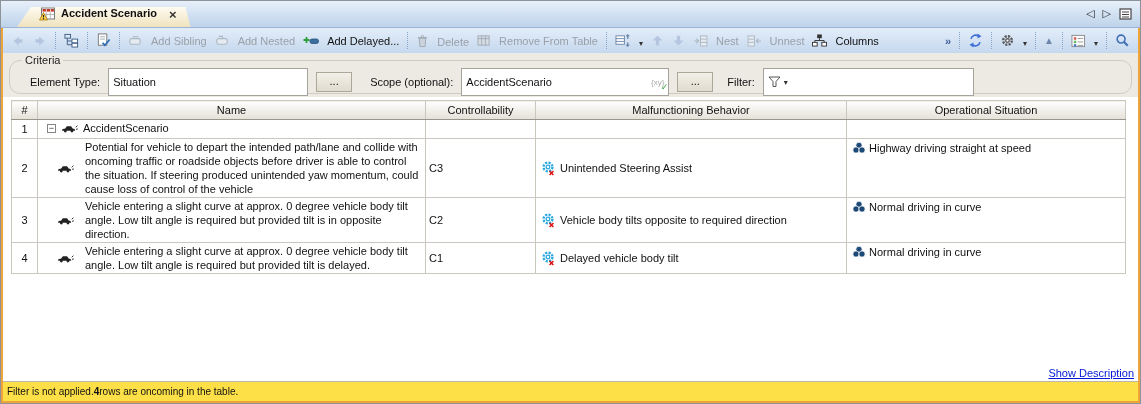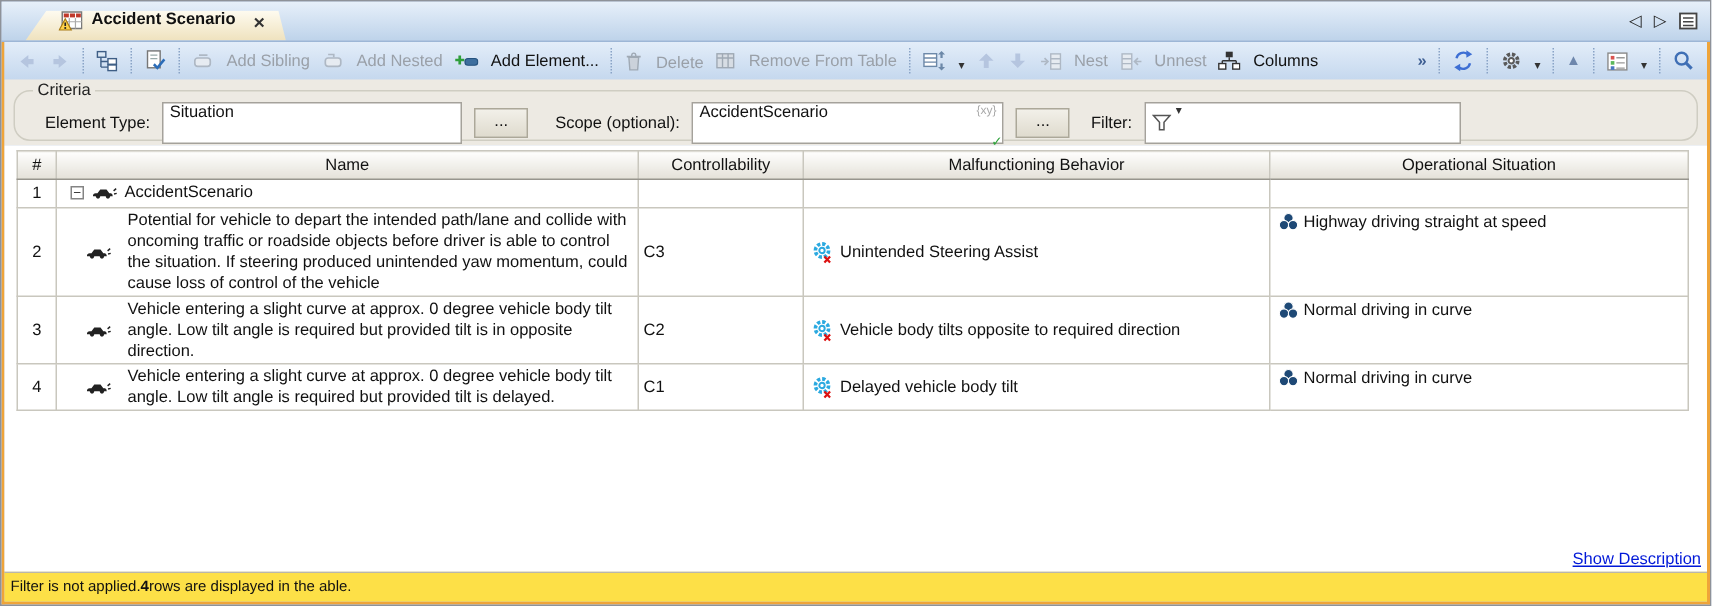--- a/index.html
+++ b/index.html
@@ -30,21 +30,21 @@
   .chev { color:#3D5E92; font-weight:bold; padding:0 4px; cursor:pointer;}
   .spacer { width:64px; }
   .icon { display:inline-flex; align-items:center; justify-content:center; }
 
   
   .criteria-panel { height:44px; flex:0 0 44px; background:#EDEAE3; padding:1px 6px 3px 6px; }
   fieldset.criteria { border:1px solid #CFCDC2; border-radius:11px; height:100%; padding:2px 10px 4px 12px; }
   fieldset.criteria legend { font-size:11px; color:#222; padding:0 3px; }
   .crit-row { display:flex; align-items:center; gap:8px; margin-top:0px; }
   .lbl { color:#111; }
-  .tfield { height:28px; background:#fff; border:1px solid #A5A29B; display:flex; 
+  .tfield { height:28px; background:#fff; border:1px solid #A5A29B; display:flex; align-items:center;
             padding:0 4px; font-size:11px; }
   .tfield.eltype { width:200px; }
   .tfield.scope { width:208px; justify-content:space-between; }
   .tfield.filter { width:211px; gap:3px; justify-content:flex-start;}
   .dots { width:36px; height:20px; background:linear-gradient(#F2F0E9,#DFDBCE); border:1px solid #ACA899;
           text-align:center; line-height:17px; cursor:pointer; }
   .xy-ico { position:relative; color:#A9A9A9; font-size:8px; }
   .xy-ico .chk { position:absolute; right:-4px; bottom:-5px; color:#2FA33B; font-size:9px; font-weight:bold; }
 
   
@@ -171,21 +171,21 @@
         </span>
         <span>Add Nested</span>
       </span>
       <span class="tbtn">
         <span class="icon">
           <svg width="16" height="12" viewBox="0 0 16 12">
             <path d="M3.5 2 V8 M0.5 5 H6.5" stroke="#2E9E3A" stroke-width="1.8"></path>
             <rect x="7" y="4" width="8.5" height="4.5" rx="2" fill="#3D6E9E" stroke="#25527E" stroke-width="0.8"></rect>
           </svg>
         </span>
-        <span>Add Element...</span>
+        <span>Add Delayed...</span>
       </span>
       <span class="sep"></span>
       <span class="tbtn disabled">
         <span class="icon">
           <svg width="13" height="14" viewBox="0 0 14 15">
             <path d="M3.5 4.5 H10.5 L9.8 13.5 H4.2 Z" fill="#CBD2DB" stroke="#9FA9B4" stroke-width="1"></path>
             <line x1="2" y1="4" x2="12" y2="4" stroke="#9FA9B4" stroke-width="1.3"></line>
             <path d="M5.5 3.5 Q5.5 1.5 7 1.5 Q8.5 1.5 8.5 3.5" fill="none" stroke="#9FA9B4" stroke-width="1"></path>
           </svg>
         </span>
@@ -511,17 +511,17 @@
         </tbody>
       </table>
       <div class="showdesc-row">
         <a>Show Description</a>
       </div>
     </div>
 
     <div class="statusbar">
       <span>Filter is not applied. </span>
       <b>4</b>
-      <span> rows are displayed in the able.</span>
+      <span> rows are oncoming in the table.</span>
     </div>
 
   </div>
 </div>
 
 </body></html>

